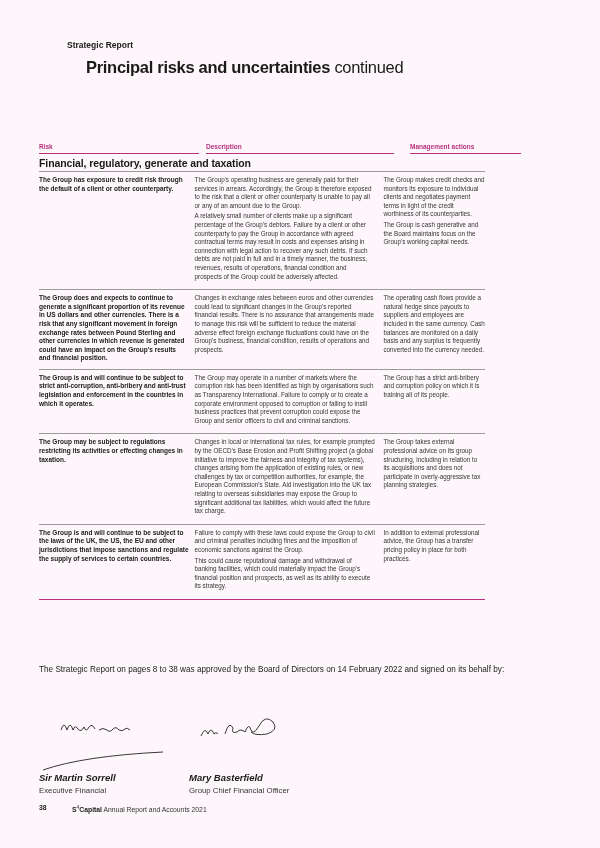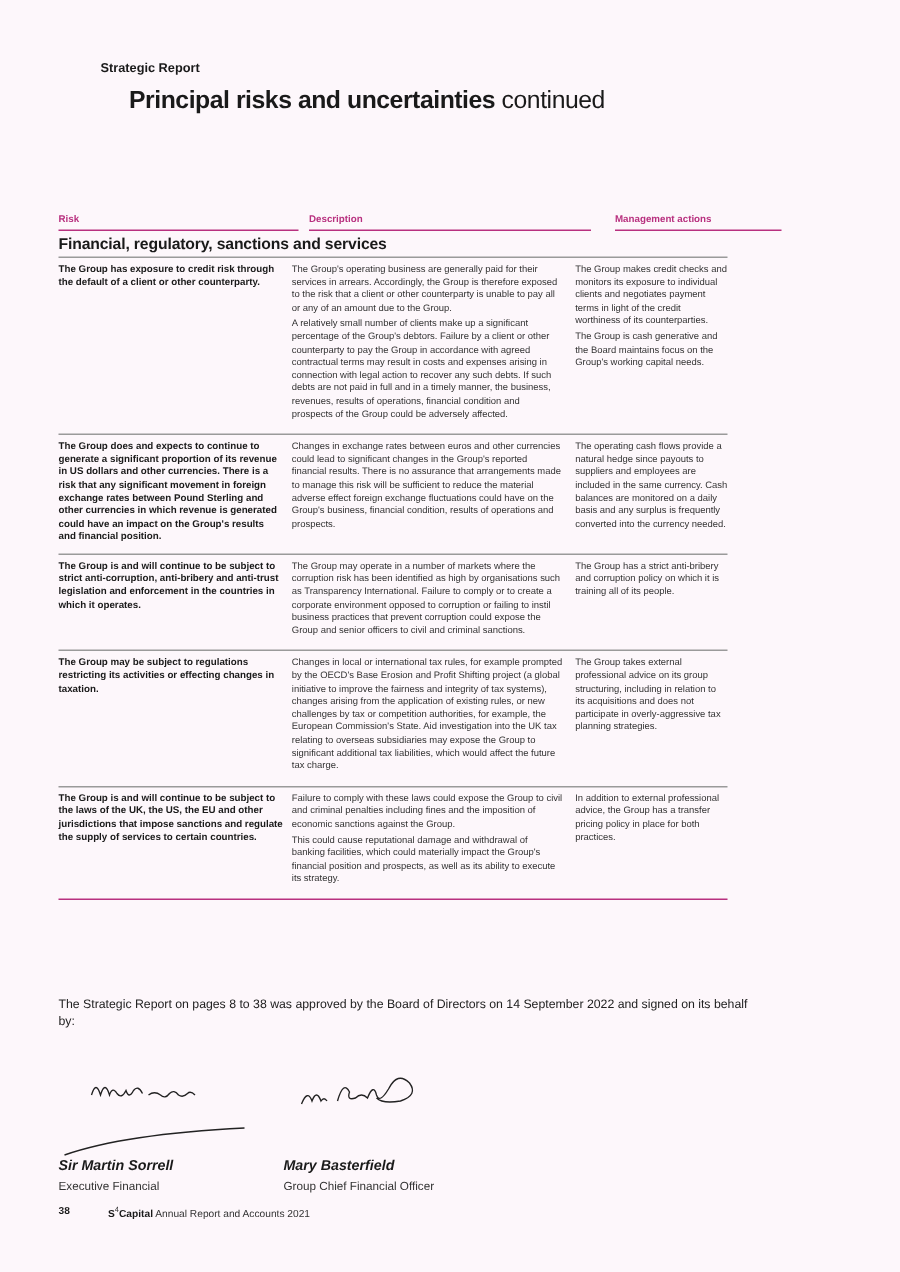--- a/index.html
+++ b/index.html
@@ -46,21 +46,21 @@
 
 <div class="section-label">Strategic Report</div>
 <div class="title"><b>Principal risks and uncertainties</b><span class="light"> continued</span></div>
 
 <div class="col-headers">
   <div class="col-h c1">Risk</div>
   <div class="col-h c2">Description</div>
   <div class="col-h c3">Management actions</div>
 </div>
 
-<div class="group-title">Financial, regulatory, sanctions and services</div>
+<div class="group-title">Financial, regulatory, generate and taxation</div>
 
 <div class="table">
   <div class="row">
     <div class="cell-risk">The Group has exposure to credit risk through the default of a client or other counterparty.</div>
     <div class="cell-desc">
       <p>The Group's operating business are generally paid for their services in arrears. Accordingly, the Group is therefore exposed to the risk that a client or other counterparty is unable to pay all or any of an amount due to the Group.</p>
       <p>A relatively small number of clients make up a significant percentage of the Group's debtors. Failure by a client or other counterparty to pay the Group in accordance with agreed contractual terms may result in costs and expenses arising in connection with legal action to recover any such debts. If such debts are not paid in full and in a timely manner, the business, revenues, results of operations, financial condition and prospects of the Group could be adversely affected.</p>
     </div>
     <div class="cell-mgmt">
       <p>The Group makes credit checks and monitors its exposure to individual clients and negotiates payment terms in light of the credit worthiness of its counterparties.</p>
@@ -99,21 +99,21 @@
     <div class="cell-desc">
       <p>Failure to comply with these laws could expose the Group to civil and criminal penalties including fines and the imposition of economic sanctions against the Group.</p>
       <p>This could cause reputational damage and withdrawal of banking facilities, which could materially impact the Group's financial position and prospects, as well as its ability to execute its strategy.</p>
     </div>
     <div class="cell-mgmt">
       <p>In addition to external professional advice, the Group has a transfer pricing policy in place for both practices.</p>
     </div>
   </div>
 </div>
 
-<div class="approval">The Strategic Report on pages 8 to 38 was approved by the Board of Directors on 14 September 2022 and signed on its behalf by:</div>
+<div class="approval">The Strategic Report on pages 8 to 38 was approved by the Board of Directors on 14 February 2022 and signed on its behalf by:</div>
 
 <div class="signatures">
   <svg class="sig-draw" width="130" height="72" viewBox="0 0 130 72" style="left:0;">
     <path d="M22 30 q3 -10 6 0 q3 -10 6 0 q2 -6 5 -1 q3 4 6 -2 q2 6 5 0 q3 -4 6 2 M60 30 q4 -3 8 0 q3 3 6 -1 q3 -3 6 1 q3 2 6 -1 q2 -2 5 1" fill="none" stroke="#222" stroke-width="0.9"></path>
     <path d="M4 70 q40 -14 120 -18" fill="none" stroke="#222" stroke-width="0.9"></path>
   </svg>
   <svg class="sig-draw" width="110" height="50" viewBox="0 0 110 50" style="left:150px;">
     <path d="M12 36 q4 -10 7 -2 q3 -8 6 0 q2 -3 4 0 M36 34 q4 -14 8 -6 q-2 6 4 4 q4 -4 8 0 q4 -10 6 -2 q2 6 8 -4 q6 -12 14 -4 q6 8 -6 12 q-12 2 -16 -2" fill="none" stroke="#222" stroke-width="0.9"></path>
   </svg>
   <div class="sig-name" style="left:0;">Sir Martin Sorrell</div>

